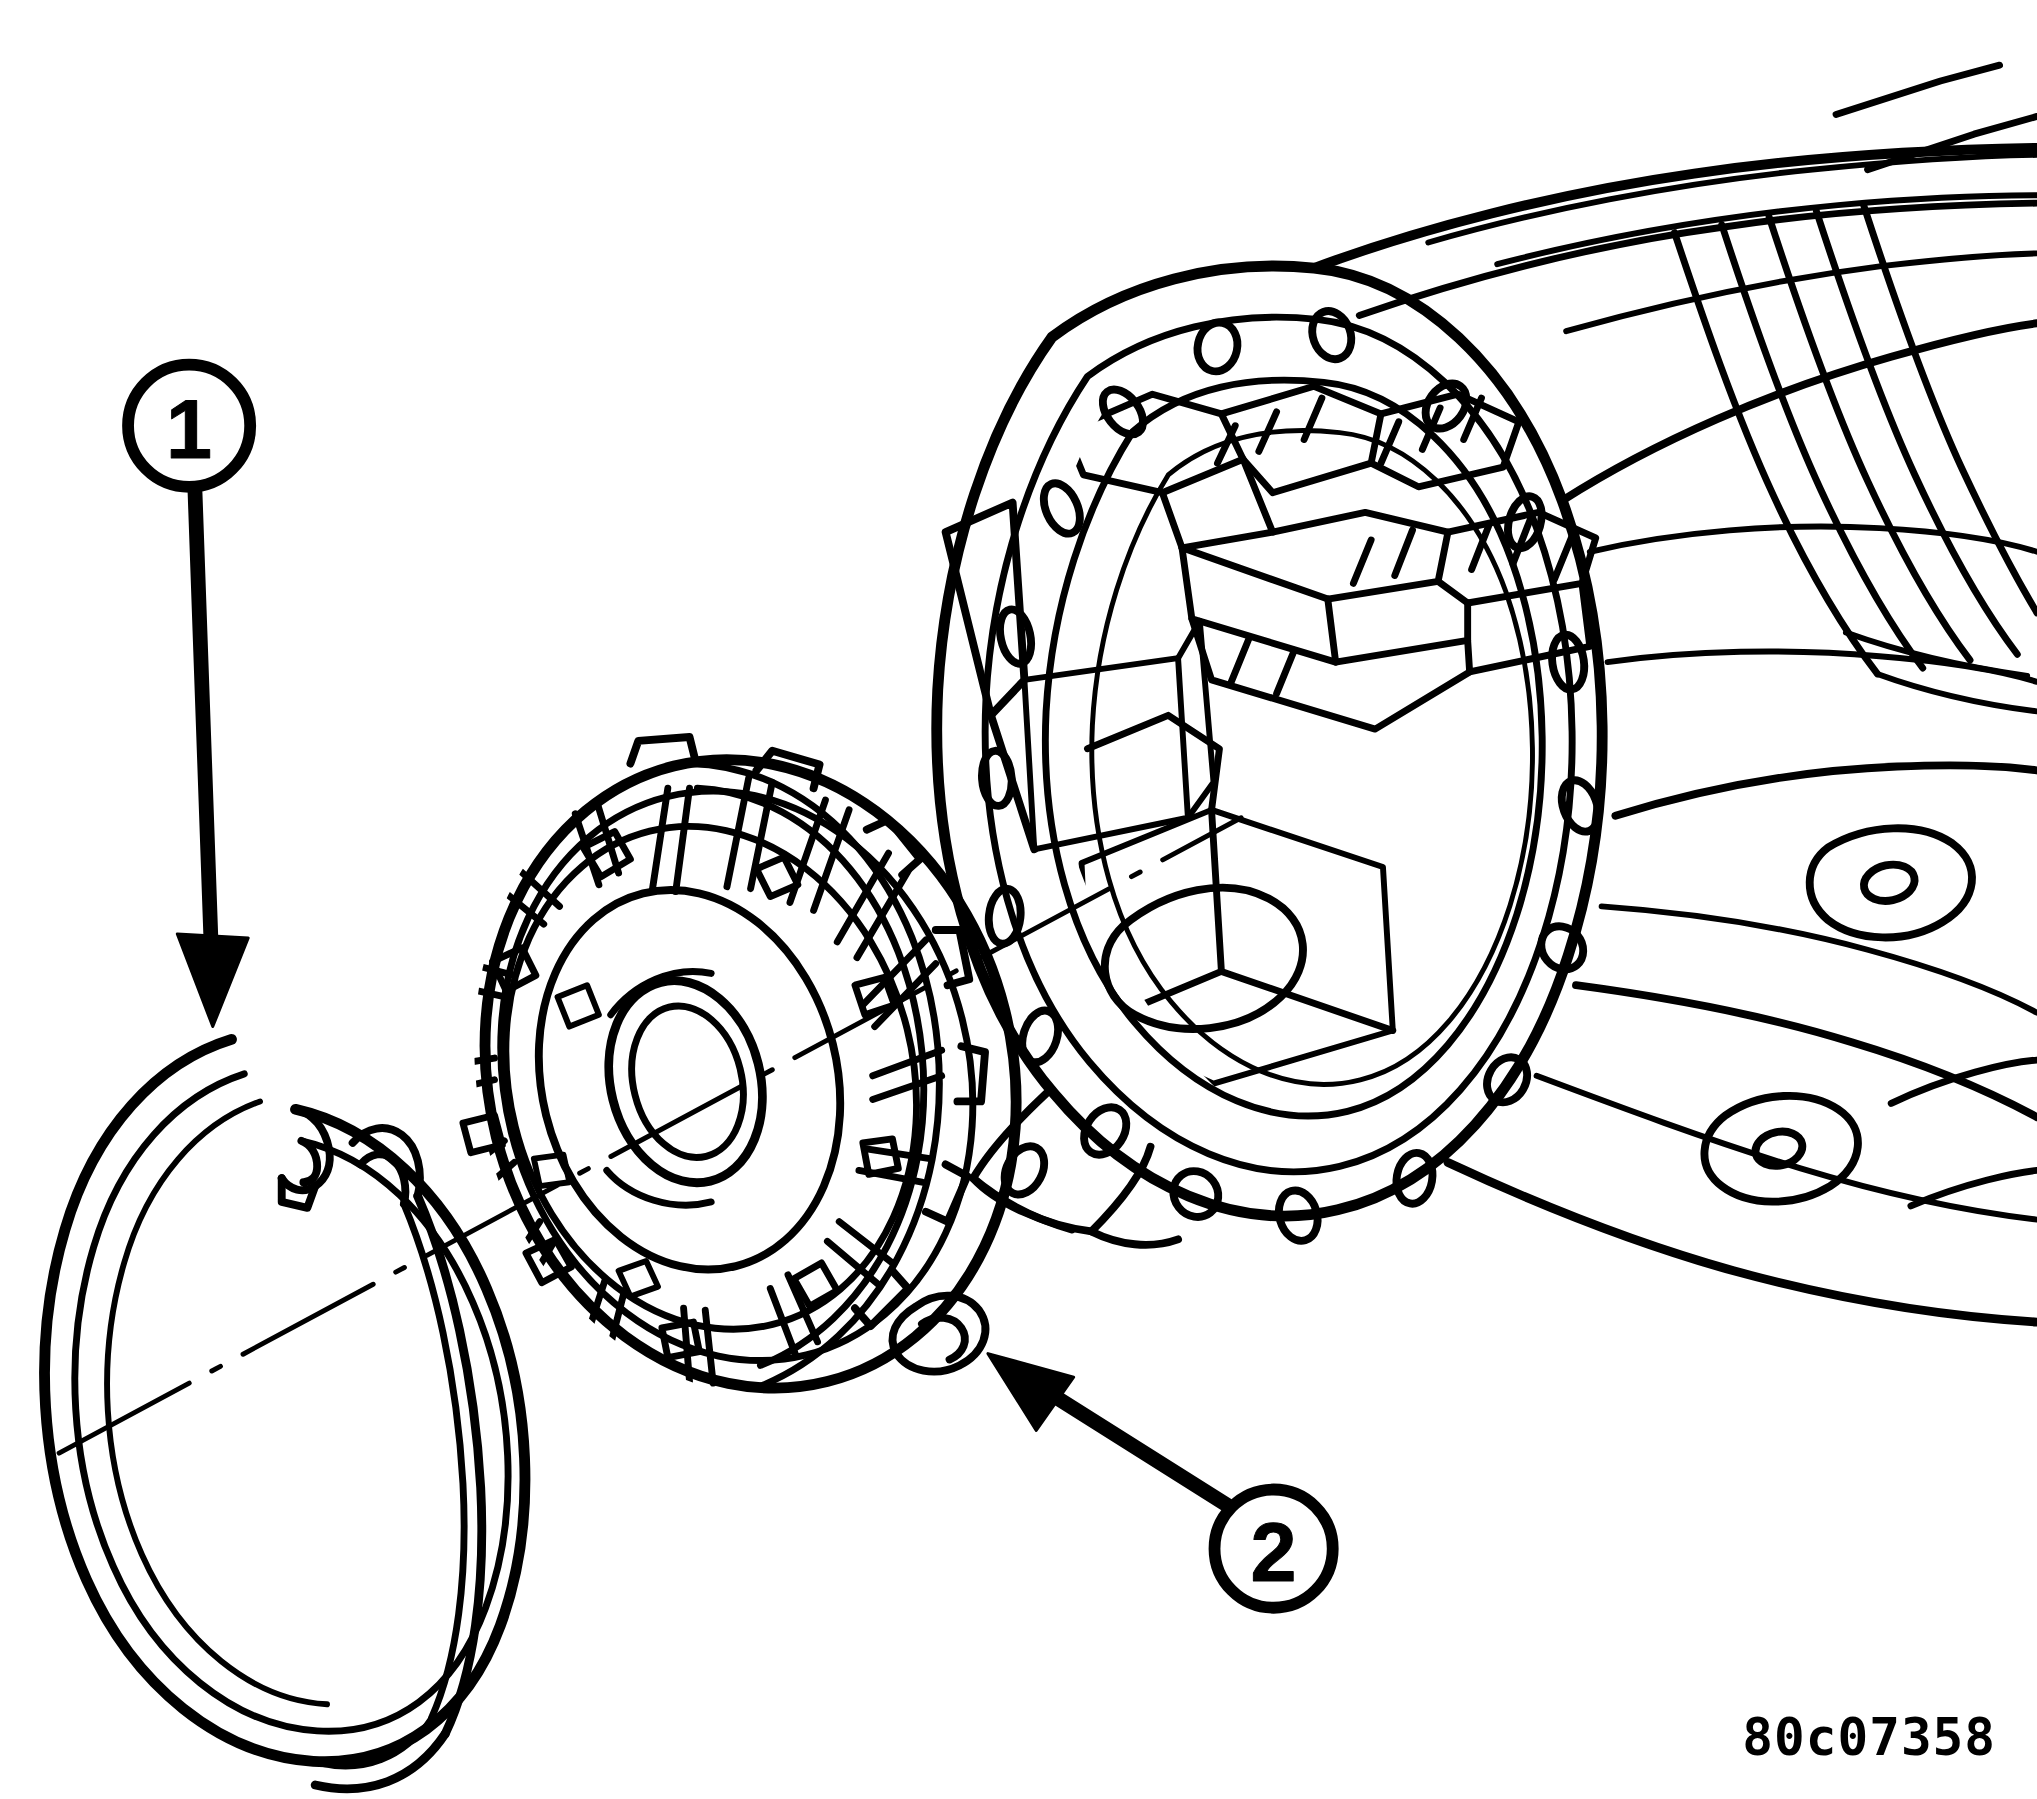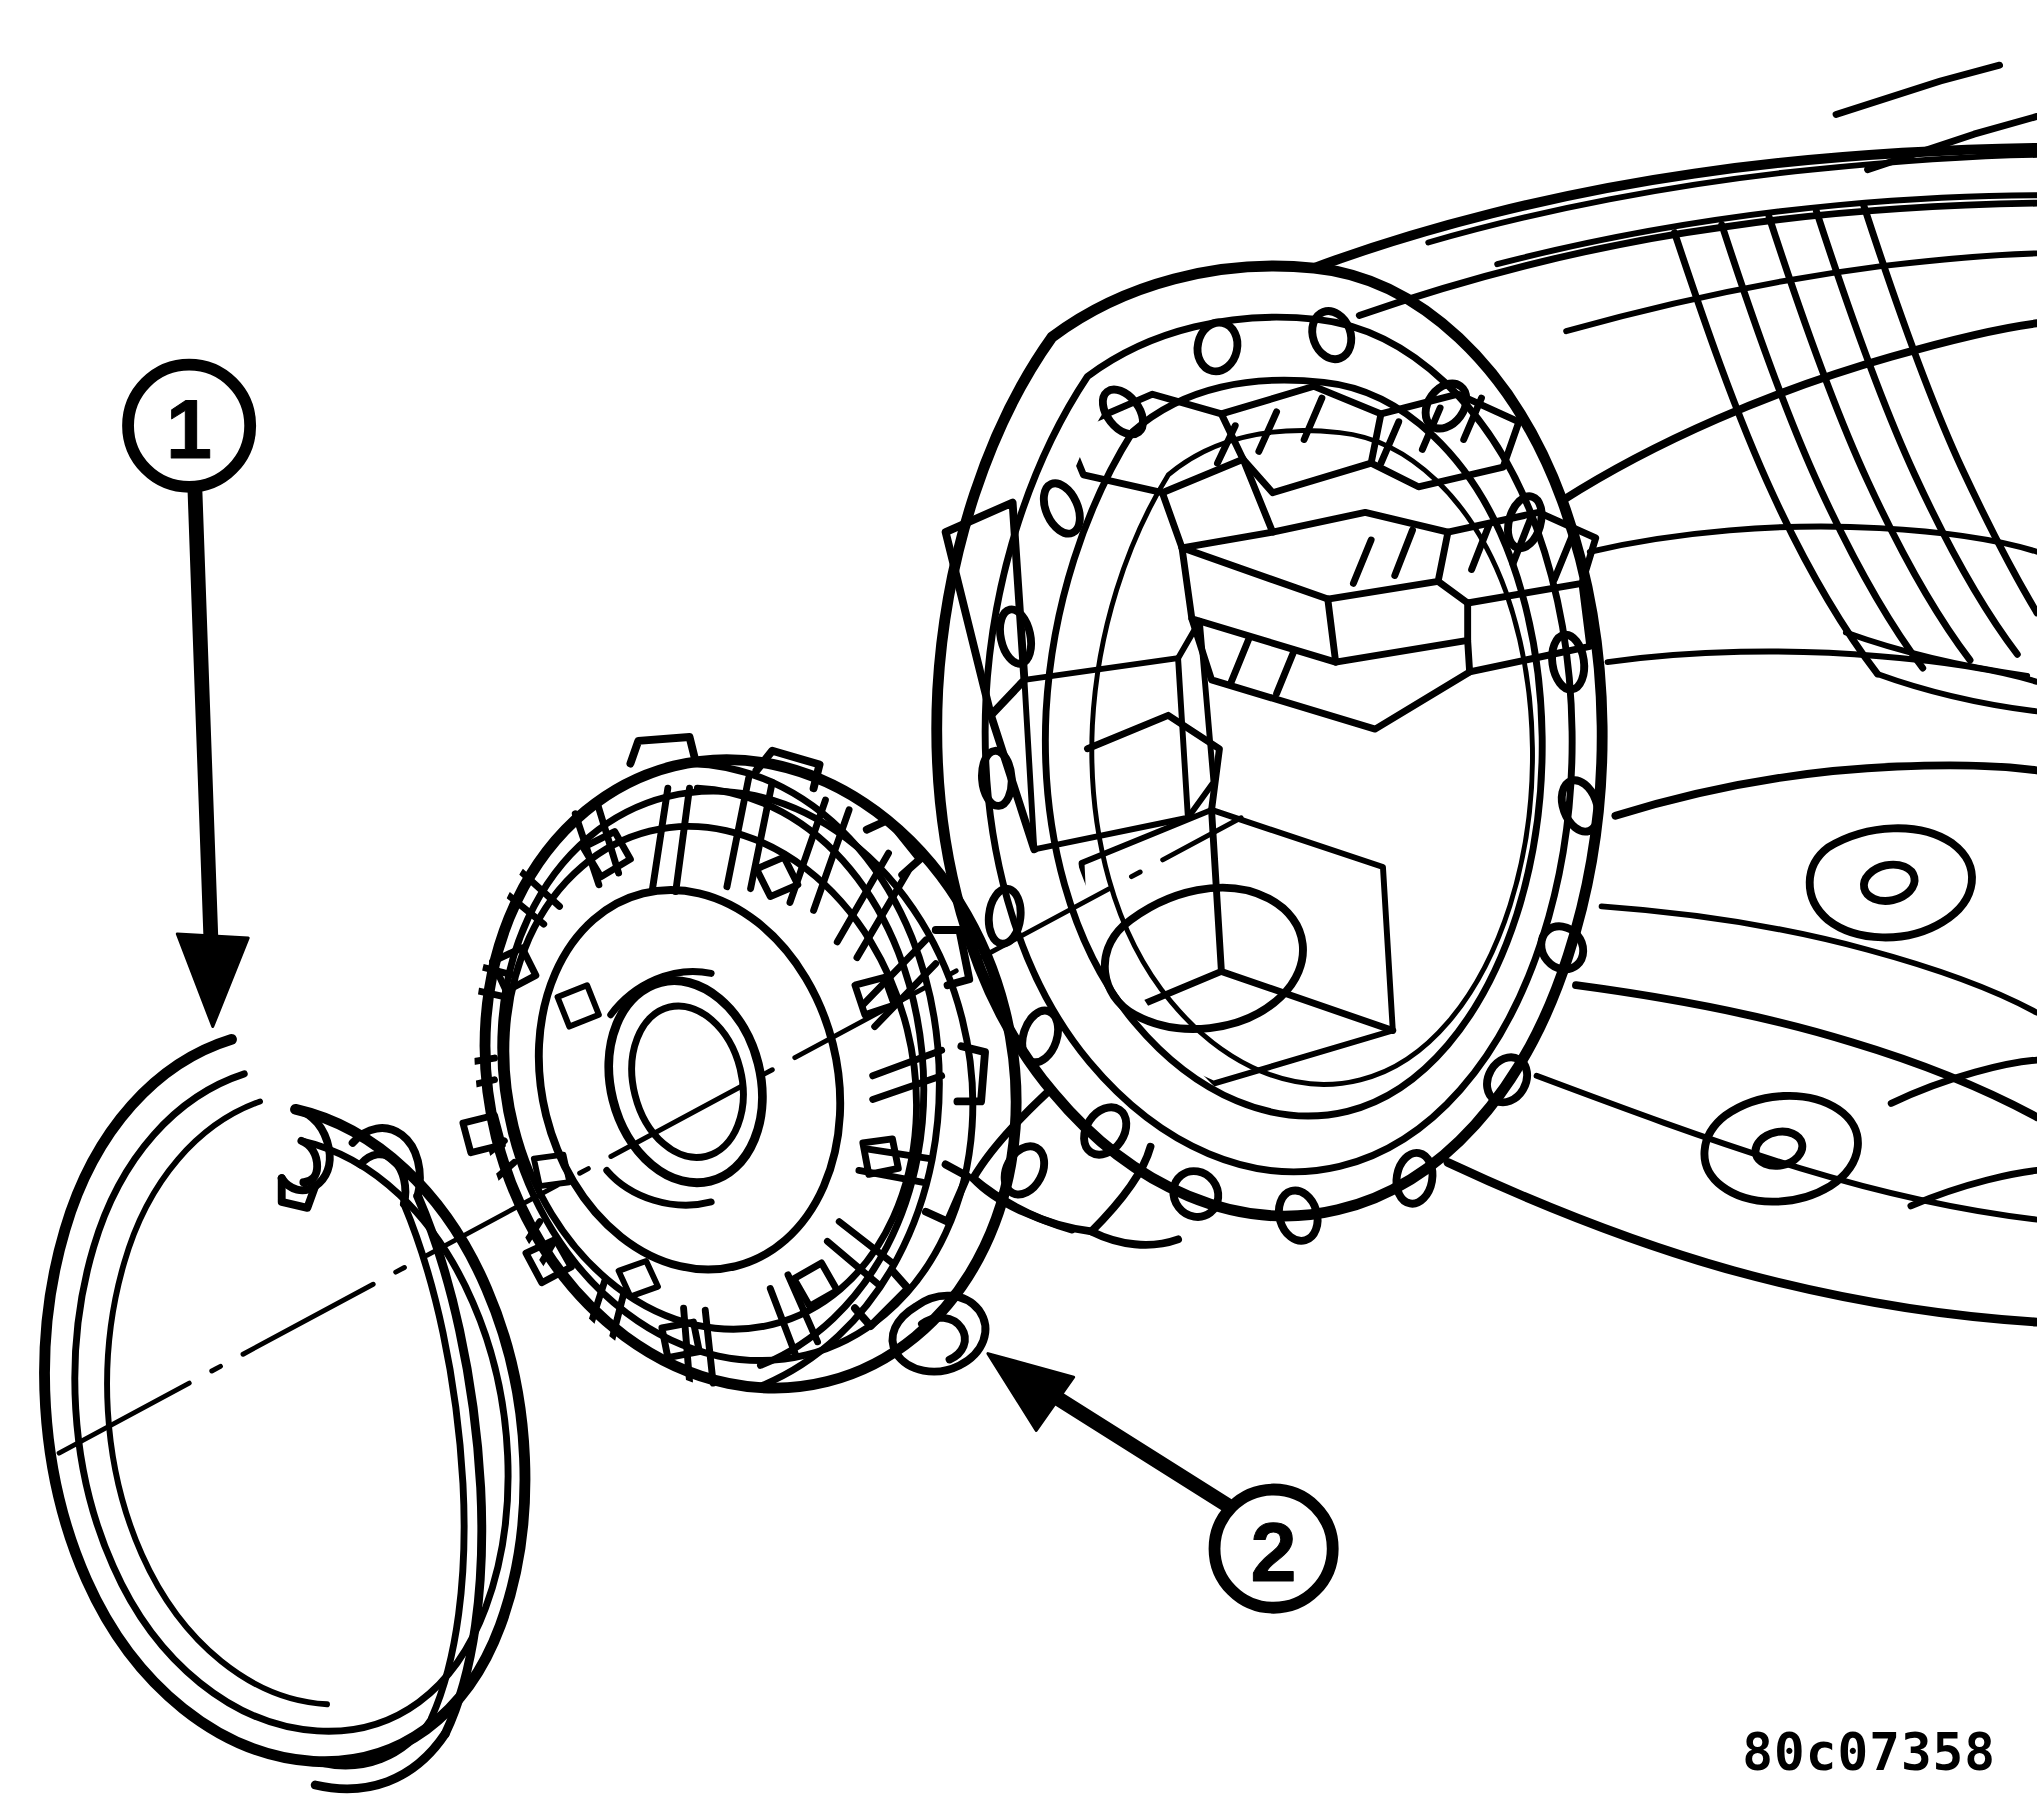--- a/index.html
+++ b/index.html
@@ -22,21 +22,21 @@
     position: absolute;
     left: 0;
     top: 0;
     width: 2037px;
     height: 1800px;
     display: block;
   }
   .figure-id {
     position: absolute;
     right: 41px;
-    bottom: 18px;
+    bottom: 33px;
     font-family: "DejaVu Sans Mono", "Liberation Mono", monospace;
     font-size: 51px;
     font-weight: 700;
     letter-spacing: 1px;
     color: #000000;
     white-space: nowrap;
   }
   .callout-text {
     font-family: "Liberation Sans", sans-serif;
     font-size: 84px;

